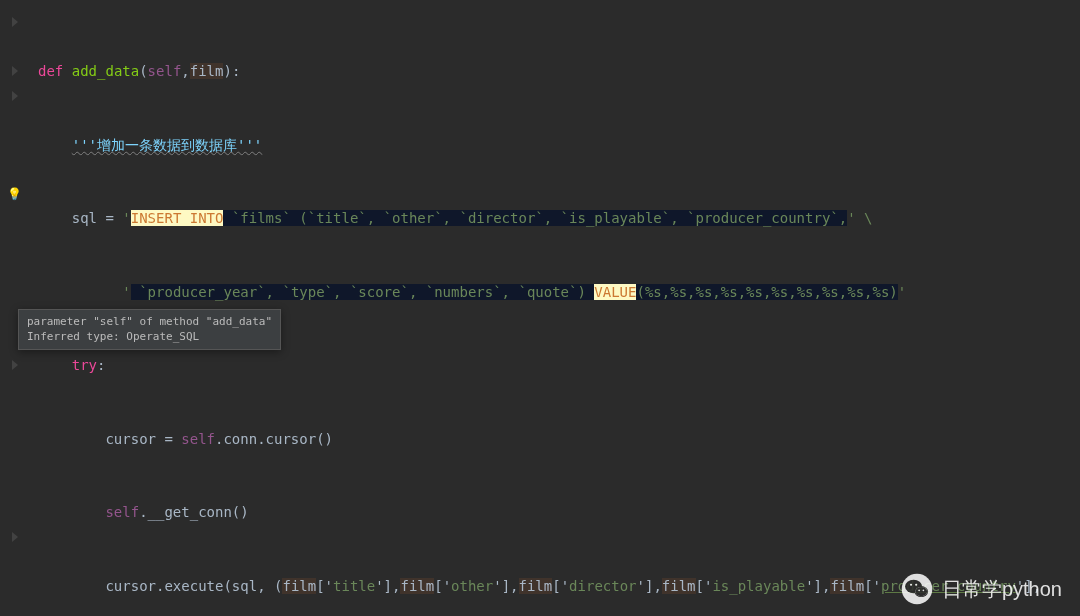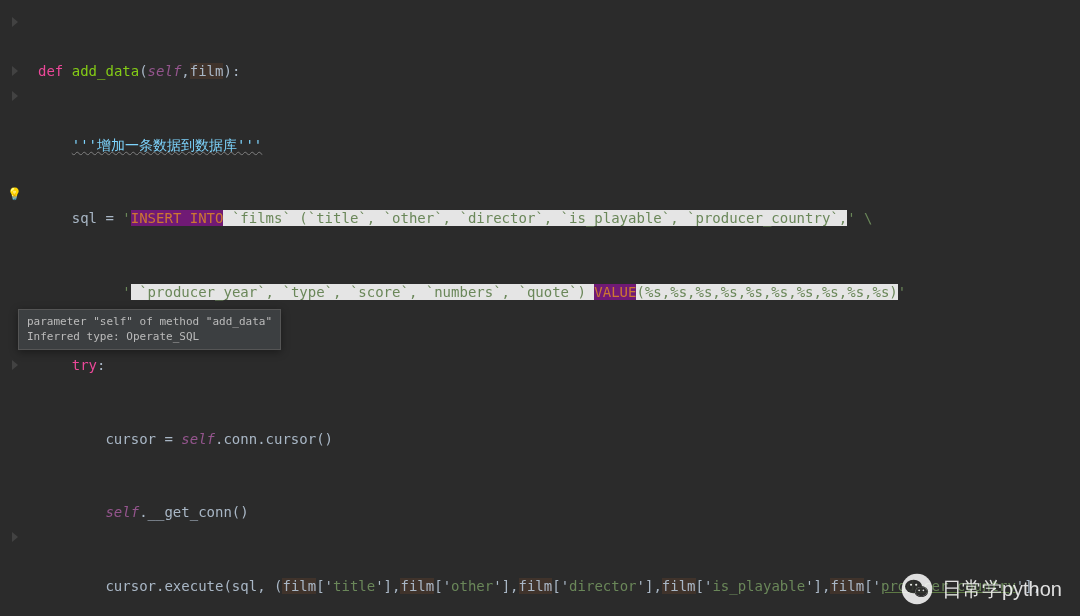--- a/index.html
+++ b/index.html
@@ -42,25 +42,25 @@
     flex: 1;
     padding-top: 10px;
     padding-left: 8px;
     line-height: 24.5px;
     white-space: pre;
   }
   .line { height: 24.5px; position: relative; }
   
   .kw { color: #ec4899; }
   .def { color: #84cc16; }
-  .self { color: #94558d; font-style: italic; }
+  .self { color: #94558d; }
   .str { color: #6a8759; }
   .str-wave { color: #7dd3fc; text-decoration: underline wavy #808080; text-decoration-thickness: 1px; }
-  .sqlkw { color: #cc7832; background: #701a75; }
-  .sqlstr { color: #6a8759; background: #e5e5e5; }
+  .sqlkw { color: #cc7832; background: #fef9c3; }
+  .sqlstr { color: #6a8759; background: #0f172a; }
   .hl-param { background: #40332b; color: #a9b7c6; }
   .hl-var { background: #40332b; color: #a9b7c6; }
   .underline { text-decoration: underline; text-decoration-color: #5e7a45; }
   
   .tooltip {
     position: absolute;
     background: #3c3f41;
     border: 1px solid #555;
     color: #bbb;
     font-size: 11px;

